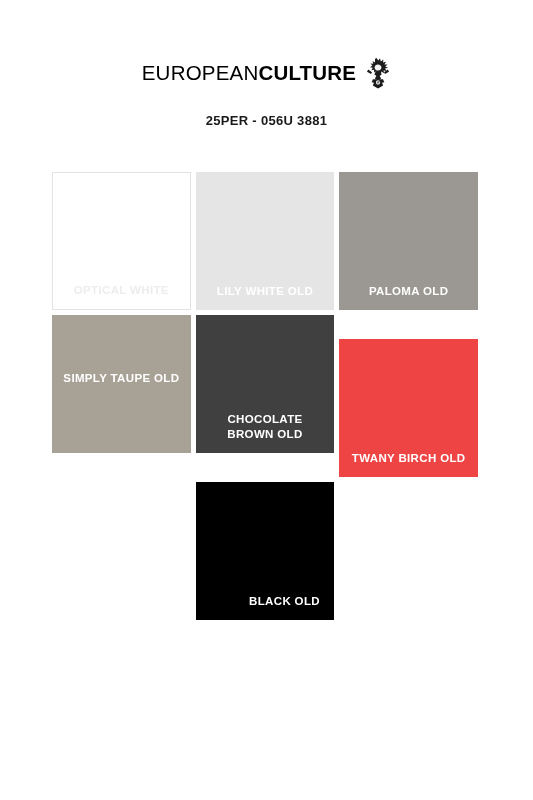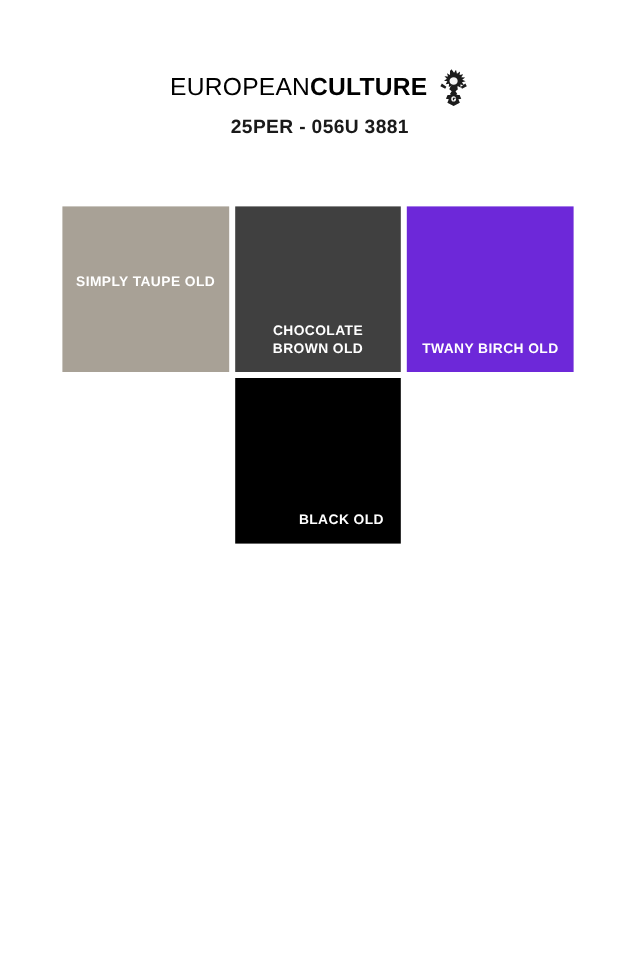--- a/index.html
+++ b/index.html
@@ -45,22 +45,22 @@
   .brand-wordmark .wm-bold {
     font-weight: 700;
   }
   .brand-emblem {
     width: 26px;
     height: 32px;
     display: block;
     flex: 0 0 auto;
   }
   .header-reference {
-    margin-top: 11px;
-    font-size: 16px;
+    margin-top: 26px;
+    font-size: 13px;
     font-weight: 700;
     letter-spacing: 0.3px;
     color: #1a1a1a;
     line-height: 1;
   }
 
   
   .swatch-board {
     position: absolute;
     top: 172px;
@@ -120,30 +120,41 @@
         <path d="M12.4 24.4 L14.6 24.4 L14.6 25.2 L13.4 25.2 L13.4 26.6 L12.4 26.6 Z"></path>
       </g>
     </svg>
   </div>
 
   <div class="header-reference">25PER - 056U 3881</div>
 </header>
 
 <main class="swatch-board">
 
+  <div class="swatch-row">
+    <div class="swatch outlined" style="background:#FFFFFF;">
+      <span class="swatch-label" style="color:#EDEDED;">OPTICAL WHITE</span>
+    </div>
+    <div class="swatch" style="background:#E5E5E5;">
+      <span class="swatch-label" style="color:#FFFFFF;">LILY WHITE OLD</span>
+    </div>
+    <div class="swatch" style="background:#9B9793;">
+      <span class="swatch-label" style="color:#FFFFFF;">PALOMA OLD</span>
+    </div>
+  </div>
 
   <div class="swatch-row">
     <div class="swatch" style="background:#A8A196;align-items:center;">
       <span class="swatch-label" style="color:#FFFFFF;">SIMPLY TAUPE OLD</span>
     </div>
     <div class="swatch" style="background:#404040;">
       <span class="swatch-label" style="color:#FFFFFF;">CHOCOLATE
 BROWN OLD</span>
     </div>
-    <div class="swatch" style="background:#6d28d9;">
+    <div class="swatch" style="background:#ef4444;margin-top:24px;">
       <span class="swatch-label" style="color:#FFFFFF;">TWANY BIRCH OLD</span>
     </div>
   </div>
 
   <div class="swatch-row centered">
     <div class="swatch" style="background:#000000;padding-left:39px;">
       <span class="swatch-label" style="color:#FFFFFF;">BLACK OLD</span>
     </div>
   </div>
 

